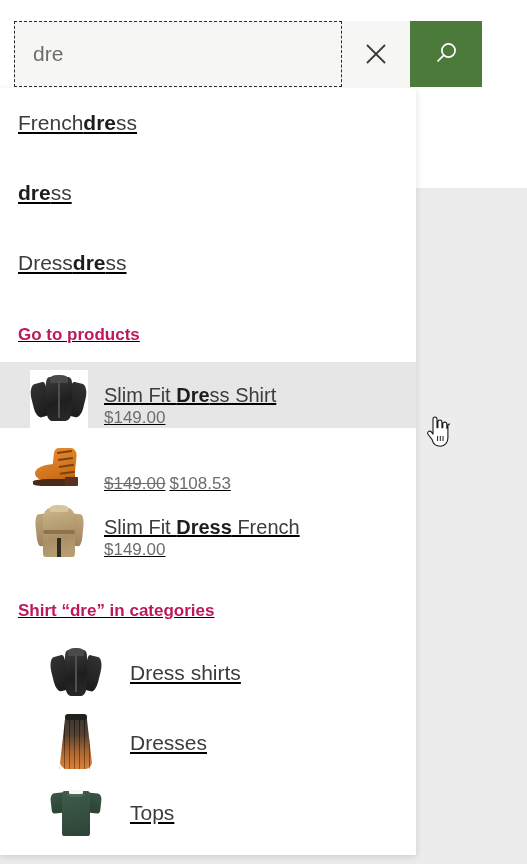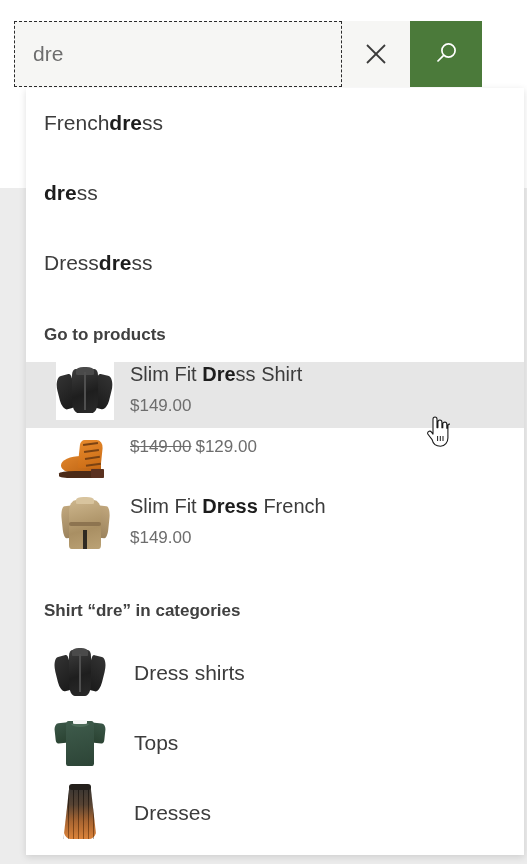--- a/index.html
+++ b/index.html
@@ -85,59 +85,60 @@
     align-items: center;
     justify-content: center;
     cursor: pointer;
     padding: 0;
   }
   #search-submit svg { display: block; }
 
   
   #suggestions-panel {
     position: absolute;
-    left: 26px;
+    left: 0;
     top: 88px;
-    width: 498px;
+    width: 416px;
     height: 767px;
     background: #ffffff;
     box-shadow: 0 2px 7px rgba(0,0,0,0.13);
     overflow: hidden;
     z-index: 4;
+    text-decoration: underline;
   }
 
   .term-row {
     height: 70px;
     display: flex;
     align-items: center;
     padding-left: 18px;
     box-sizing: border-box;
     cursor: pointer;
     font-size: 21px;
     color: #3c3c3c;
     font-weight: 300;
   }
   .term-row b { font-weight: 700; color: #1d1d1d; }
 
   .section-heading {
     font-size: 17px;
     font-weight: 700;
-    color: #404040;
+    color: #be185d;
     padding: 0 0 0 18px;
     height: 54px;
     display: flex;
     align-items: center;
     box-sizing: border-box;
   }
   .heading-products { margin-top: 10px; }
   .heading-categories { margin-top: 24px; }
 
   .product-row {
     display: flex;
-    align-items: flex-start;
+    align-items: flex-end;
     height: 66px;
     padding-left: 30px;
     box-sizing: border-box;
     cursor: pointer;
   }
   .product-row.is-active { background: #e6e6e6; }
 
   .thumb {
     width: 58px;
     height: 58px;
@@ -153,29 +154,29 @@
     font-size: 20px;
     color: #3c3c3c;
     font-weight: 300;
     line-height: 1.25;
   }
   .product-title b { font-weight: 700; color: #1d1d1d; }
   .product-price {
     font-size: 17px;
     color: #6d6d6d;
     font-weight: 400;
-    margin-top: 9px;
+    margin-top: 0;
   }
   .price-old { text-decoration: line-through; margin-right: 4px; }
 
   .category-row {
     display: flex;
     align-items: center;
     height: 70px;
-    padding-left: 28px;
+    padding-left: 50px;
     box-sizing: border-box;
     cursor: pointer;
   }
   .cat-thumb {
     width: 52px;
     height: 60px;
     flex: 0 0 52px;
     margin-right: 28px;
     position: relative;
     overflow: hidden;
@@ -455,21 +456,21 @@
     <div class="thumb">
       <div class="art">
         <div class="boot-toe"></div>
         <div class="boot-shaft"></div>
         <div class="boot-lace"></div>
         <div class="boot-sole"></div>
         <div class="boot-heel"></div>
       </div>
     </div>
     <div class="product-text">
-      <div class="product-price"><span class="price-old">$149.00</span><span>$129.00</span></div>
+      <div class="product-price"><span class="price-old">$149.00</span><span>$108.53</span></div>
     </div>
   </div>
 
   <div class="product-row">
     <div class="thumb">
       <div class="art">
         <div class="coat-sleeve-l"></div>
         <div class="coat-sleeve-r"></div>
         <div class="coat-body"></div>
         <div class="coat-collar"></div>
@@ -494,40 +495,40 @@
         <div class="shirt-collar"></div>
         <div class="shirt-placket"></div>
       </div>
     </div>
     <div class="category-label">Dress shirts</div>
   </div>
 
   <div class="category-row">
     <div class="cat-thumb">
       <div class="art">
+        <div class="dress-body">
+            <div class="dress-pleats"></div>
+          </div>
+        <div class="dress-waist"></div>
+      </div>
+    </div>
+    <div class="category-label">Dresses</div>
+  </div>
+
+  <div class="category-row">
+    <div class="cat-thumb">
+      <div class="art">
         <div class="tee-sleeve-l"></div>
         <div class="tee-sleeve-r"></div>
         <div class="tee-body"></div>
         <div class="tee-neck"></div>
         <div class="tee-neck-band"></div>
       </div>
     </div>
     <div class="category-label">Tops</div>
-  </div>
-
-  <div class="category-row">
-    <div class="cat-thumb">
-      <div class="art">
-        <div class="dress-body">
-            <div class="dress-pleats"></div>
-          </div>
-        <div class="dress-waist"></div>
-      </div>
-    </div>
-    <div class="category-label">Dresses</div>
   </div>
 
 </div>
 
 <div id="mouse-cursor">
   <svg width="26" height="32" viewBox="0 0 26 32" aria-hidden="true">
     <path d="M9 3.2c0-1.3 0.9-2.2 2-2.2s2 0.9 2 2.2v8.4h0.9V6.1c0-1.2 0.9-2.1 2-2.1s2 0.9 2 2.1v5.6h0.9V8.1c0-1.1 0.9-2 2-2s2 0.9 2 2v4.1h0.9v-2.3c0-1.1 0.8-1.9 1.8-1.9v0c0.5 0 0.9 0.2 1.2 0.5v0 0c-0.2-0.3-0.6-0.5-1-0.5 -1 0-1.8 0.8-1.8 1.9V22c0 4.2-2.9 8.2-7.4 8.2 -4.4 0-7.5-2.6-8.4-6.6L3.8 18c-0.4-1.2 0.2-2.3 1.3-2.7 0.9-0.3 1.8 0 2.4 0.8l1.5 2V3.2z" fill="#ffffff" stroke="#1a1a1a" stroke-width="1.1" stroke-linejoin="round"></path>
     <line x1="13.6" y1="20" x2="13.6" y2="25" stroke="#1a1a1a" stroke-width="1"></line>
     <line x1="16.3" y1="20" x2="16.3" y2="25" stroke="#1a1a1a" stroke-width="1"></line>
     <line x1="19" y1="20" x2="19" y2="25" stroke="#1a1a1a" stroke-width="1"></line>

